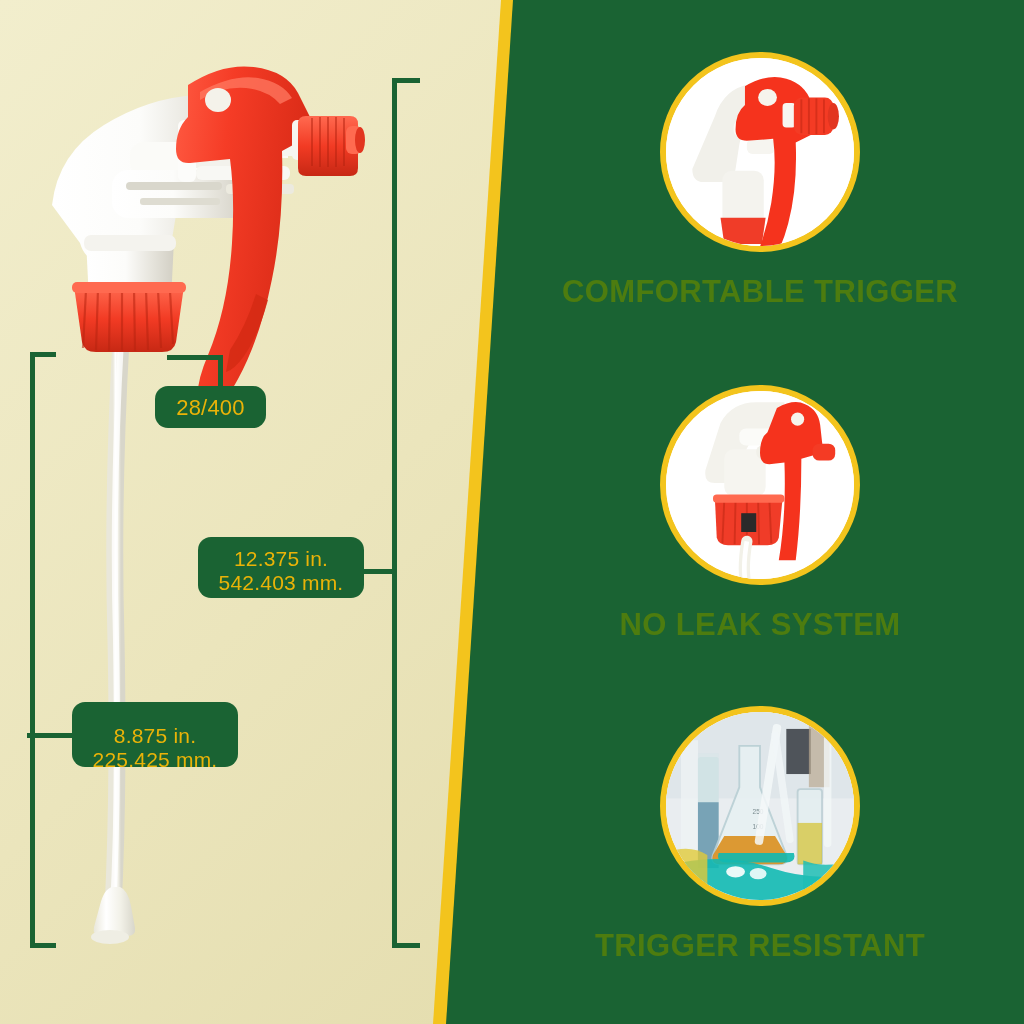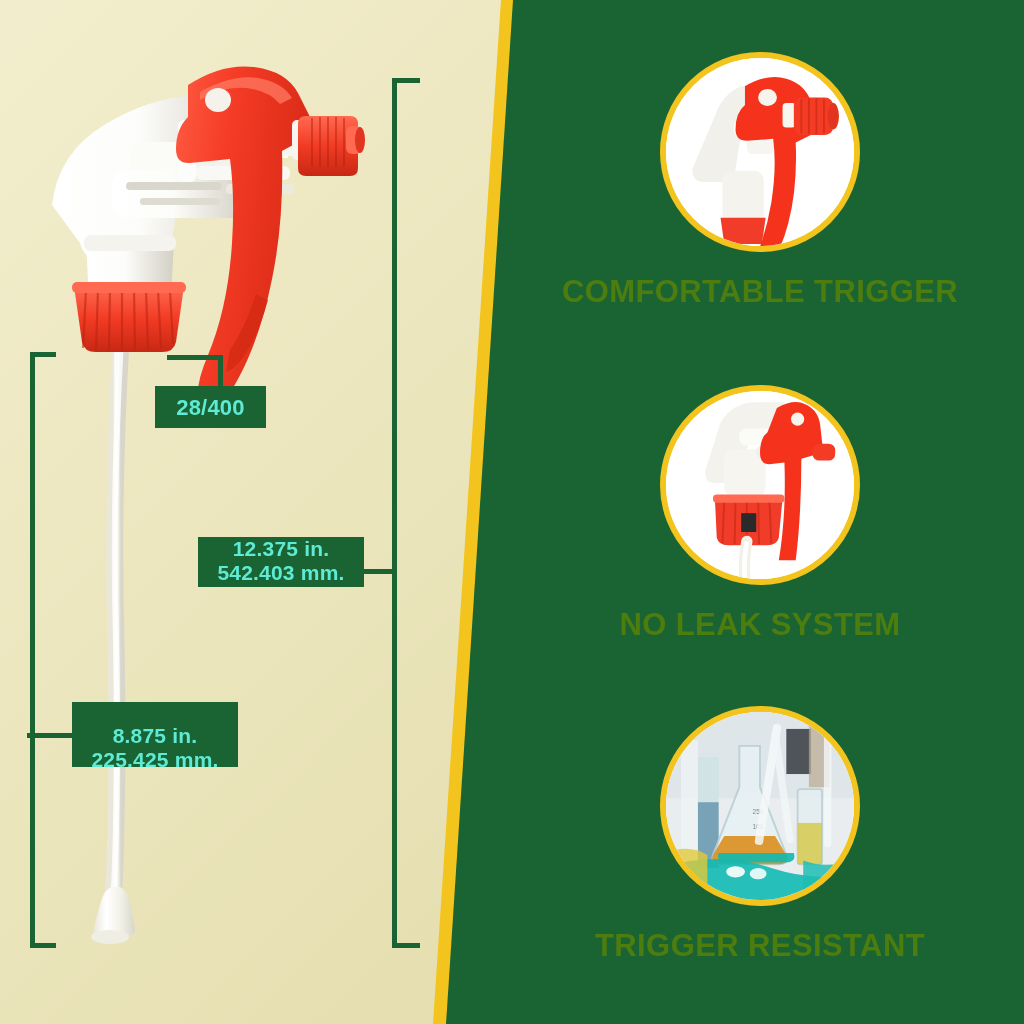--- a/index.html
+++ b/index.html
@@ -69,37 +69,39 @@
   .leader { position: absolute; background: #1a6333; }
   .lead-28-h   { left: 167px; top: 355px; width: 56px; height: 5px; }
   .lead-28-v   { left: 218px; top: 355px; width: 5px;  height: 38px; }
   .lead-12-h   { left: 362px; top: 569px; width: 34px; height: 5px; }
   .lead-875-h  { left: 27px;  top: 733px; width: 50px; height: 5px; }
 
   
   .callout {
     position: absolute;
     background: #1a6333;
-    color: #5eead4;
-    font-weight: bold;
+    color: #eab308;
+    font-weight: normal;
     letter-spacing: 0.2px;
     text-align: center;
     line-height: 1.15;
     box-sizing: border-box;
+    border-radius: 13px;
   }
   .callout-28 {
     left: 155px; top: 386px;
     width: 111px; height: 42px;
     font-size: 22px;
     padding-top: 9px;
   }
   .callout-12 {
     left: 198px; top: 537px;
-    width: 166px; height: 50px;
+    width: 166px; height: 61px;
     font-size: 21px;
+    padding-top: 10px;
   }
   .callout-875 {
     left: 72px; top: 702px;
     width: 166px; height: 65px;
     font-size: 21px;
     padding-top: 22px;
   }
   .callout .ln { display: block; }
 
   

